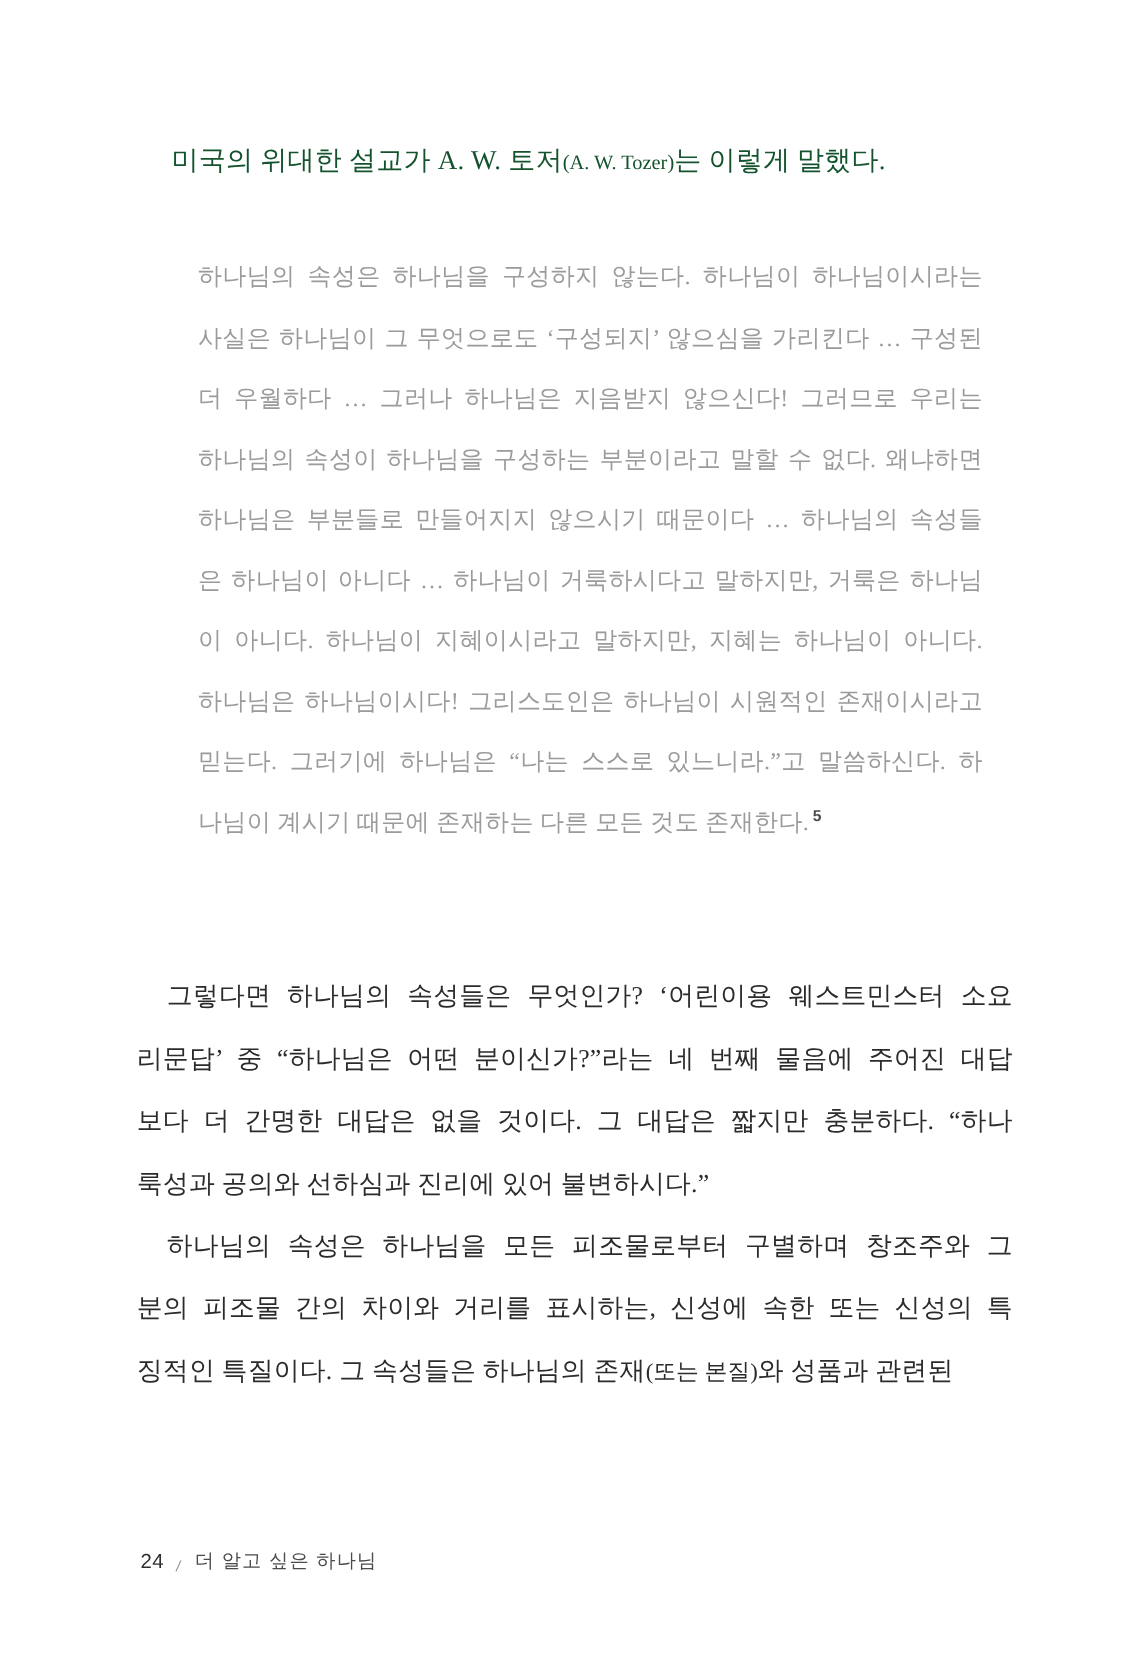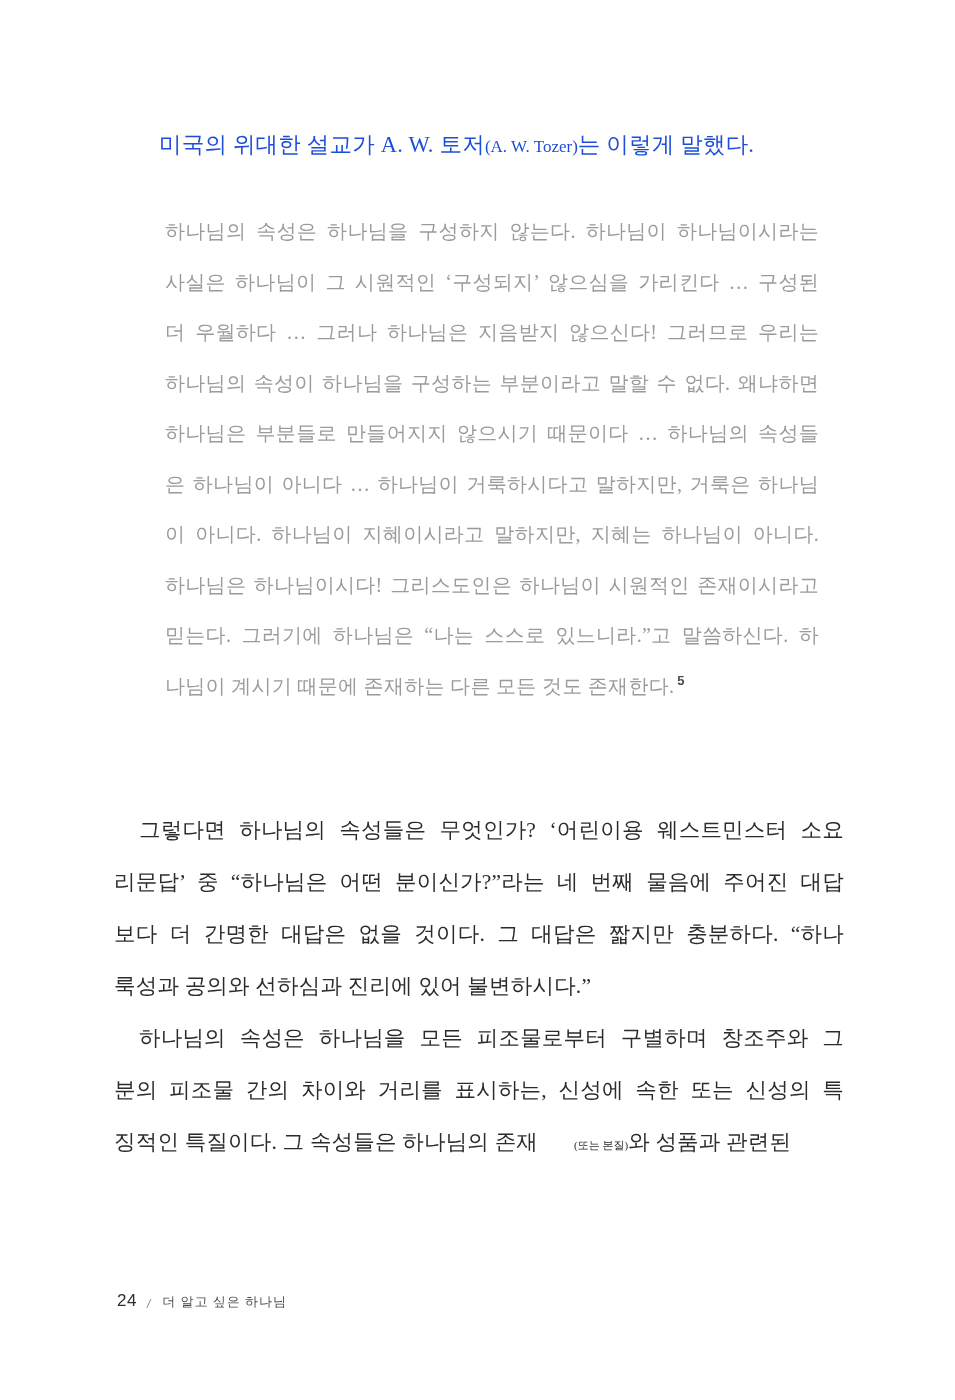--- a/index.html
+++ b/index.html
@@ -12,24 +12,24 @@
     font-family: "Liberation Serif", "DejaVu Serif", serif;
     overflow: hidden;
   }
 
   
   .intro {
     position: absolute;
     top: 112px;
     left: 115px;
     right: 110px;
-    margin: 16px;
+    margin: 0;
     font-size: 22.5px;
-    line-height: 34px;
-    color: #1d4ed8;
+    line-height: 44px;
+    color: #14532d;
     text-indent: 28px;
     letter-spacing: 0.2px;
   }
   .small-paren { font-size: 17px; letter-spacing: 0; }
 
   
   .quote {
     position: absolute;
     top: 206px;
     left: 138px;
@@ -65,46 +65,46 @@
     color: #2b2b2b;
     letter-spacing: 0.2px;
   }
   .bline {
     line-height: 52px;
     text-align: justify;
     text-align-last: justify;
   }
   .bline.last { text-align: right; text-align-last: left; }
   .para .lines-wrap .bline:first-child { text-indent: 25px; }
-  .small-paren2 { font-size: 11px; letter-spacing: 0; margin-left: 36px; }
+  .small-paren2 { font-size: 19px; letter-spacing: 0; }
 
   
   .footer {
     position: absolute;
     top: 1291px;
     left: 117px;
     display: flex;
     align-items: flex-end;
     font-family: "Liberation Sans", "DejaVu Sans", sans-serif;
   }
   .pnum { font-size: 17px; color: #2e2e2e; letter-spacing: 0.5px; }
   .sep  { font-size: 12px; color: #8a8a8a; font-style: italic; margin: 0 12px 0 10px; }
-  .btitle { font-size: 13px; color: #4b4b4b; letter-spacing: 1px; font-family: Liberation Serif, serif; }
+  .btitle { font-size: 16px; color: #4b4b4b; letter-spacing: 1px; }
 </style>
 </head>
 <body>
 
 <div class="page">
 
   <p class="intro"><span>미국의 위대한 설교가 A. W. 토저</span><span class="small-paren">(A. W. Tozer)</span><span>는 이렇게 말했다.</span></p>
 
   <div class="quote">
     <div class="lines-wrap">
         <div class="qline">하나님의 속성은 하나님을 구성하지 않는다. 하나님이 하나님이시라는</div>
-        <div class="qline">사실은 하나님이 그 시원적인 ‘구성되지’ 않으심을 가리킨다 … 구성된</div>
+        <div class="qline">사실은 하나님이 그 무엇으로도 ‘구성되지’ 않으심을 가리킨다 … 구성된</div>
         <div class="qline">더 우월하다 … 그러나 하나님은 지음받지 않으신다! 그러므로 우리는</div>
         <div class="qline">하나님의 속성이 하나님을 구성하는 부분이라고 말할 수 없다. 왜냐하면</div>
         <div class="qline">하나님은 부분들로 만들어지지 않으시기 때문이다 … 하나님의 속성들</div>
         <div class="qline">은 하나님이 아니다 … 하나님이 거룩하시다고 말하지만, 거룩은 하나님</div>
         <div class="qline">이 아니다. 하나님이 지혜이시라고 말하지만, 지혜는 하나님이 아니다.</div>
         <div class="qline">하나님은 하나님이시다! 그리스도인은 하나님이 시원적인 존재이시라고</div>
         <div class="qline">믿는다. 그러기에 하나님은 “나는 스스로 있느니라.”고 말씀하신다. 하</div>
       </div>
     <div class="qline last"><span>나님이 계시기 때문에 존재하는 다른 모든 것도 존재한다.</span><sup class="fn">5</sup></div>
   </div>

